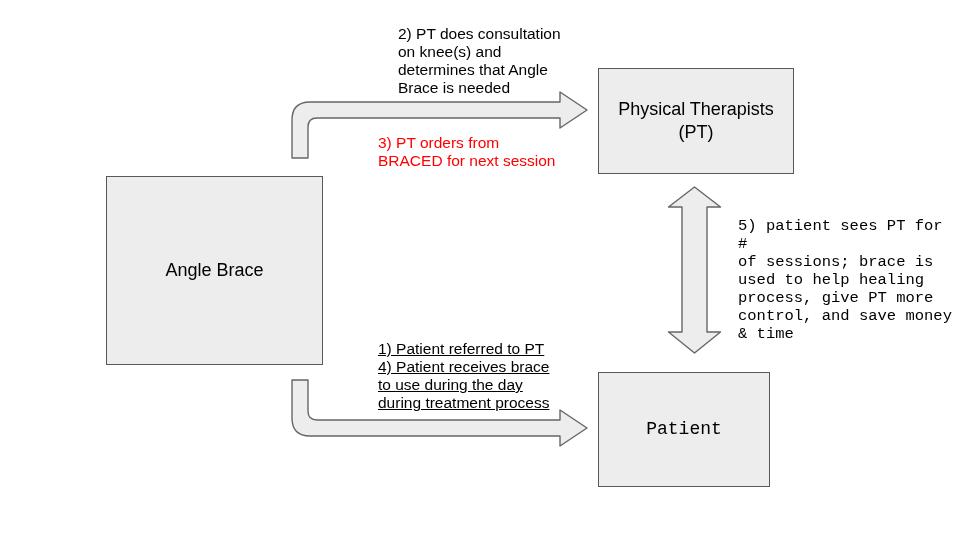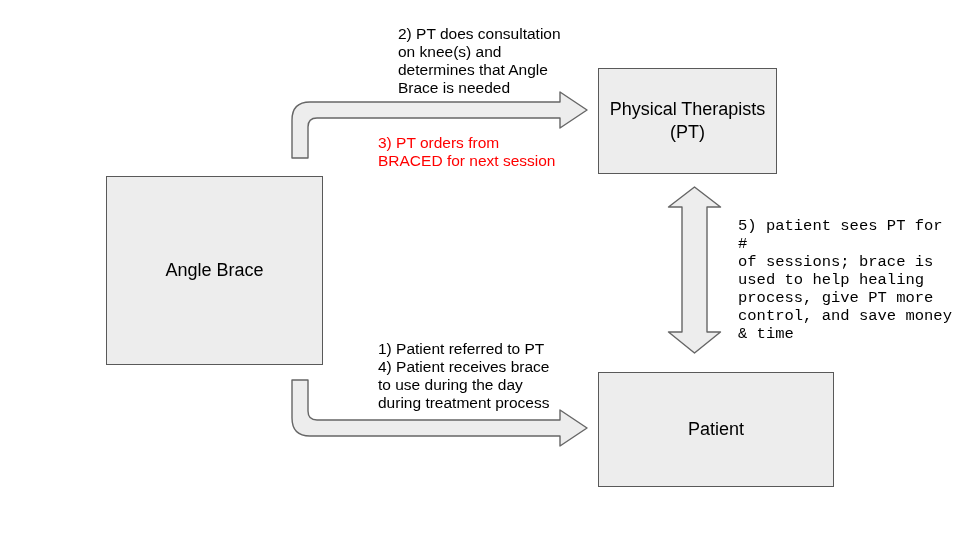--- a/index.html
+++ b/index.html
@@ -38,31 +38,31 @@
     position: absolute;
     background: var(--shape_fill);
     border: 1.5px solid var(--shape_stroke);
     display: flex; align-items: center; justify-content: center;
     text-align: center;
     color: var(--text);
     font-size: 18px; line-height: 23px;
     white-space: pre-line;
   }
   .node-anglebrace { left: 106px; top: 176px; width: 217px; height: 189px; }
-  .node-pt        { left: 598px; top: 68px;  width: 179px; height: 106px; }
-  .node-patient   { left: 598px; top: 372px; width: 236px; height: 115px; }
+  .node-pt        { left: 598px; top: 68px;  width: 196px; height: 106px; }
+  .node-patient   { left: 598px; top: 372px; width: 172px; height: 115px; font-family: Liberation Mono, monospace; }
   .ann {
     position: absolute;
     color: var(--text);
     font-size: 15.5px; line-height: 18px;
     white-space: pre-line;
   }
   .ann-step2   { left: 378px; top: 25px; margin-left: 20px; }
   .ann-step3   { left: 378px; top: 134px; color: var(--highlight_red); }
-  .ann-steps14 { left: 378px; top: 340px; }
+  .ann-steps14 { left: 378px; top: 340px; text-decoration: underline; }
   .ann-step6   { left: 378px; top: 447px; }
   .ann-step5   { left: 738px; top: 217px; font-family: Liberation Mono, monospace; }
 </style>
 </head>
 <body>
 
 <div class="canvas">
 
   <svg class="arrows-layer" viewBox="0 0 960 540" xmlns="http://www.w3.org/2000/svg">
     <path class="arrow" d="M 292 158 L 292 120 Q 292 102 310 102 L 560 102 L 560 92 L 587 110 L 560 128 L 560 118 L 317 118 Q 308 118 308 127 L 308 158 Z"></path>

